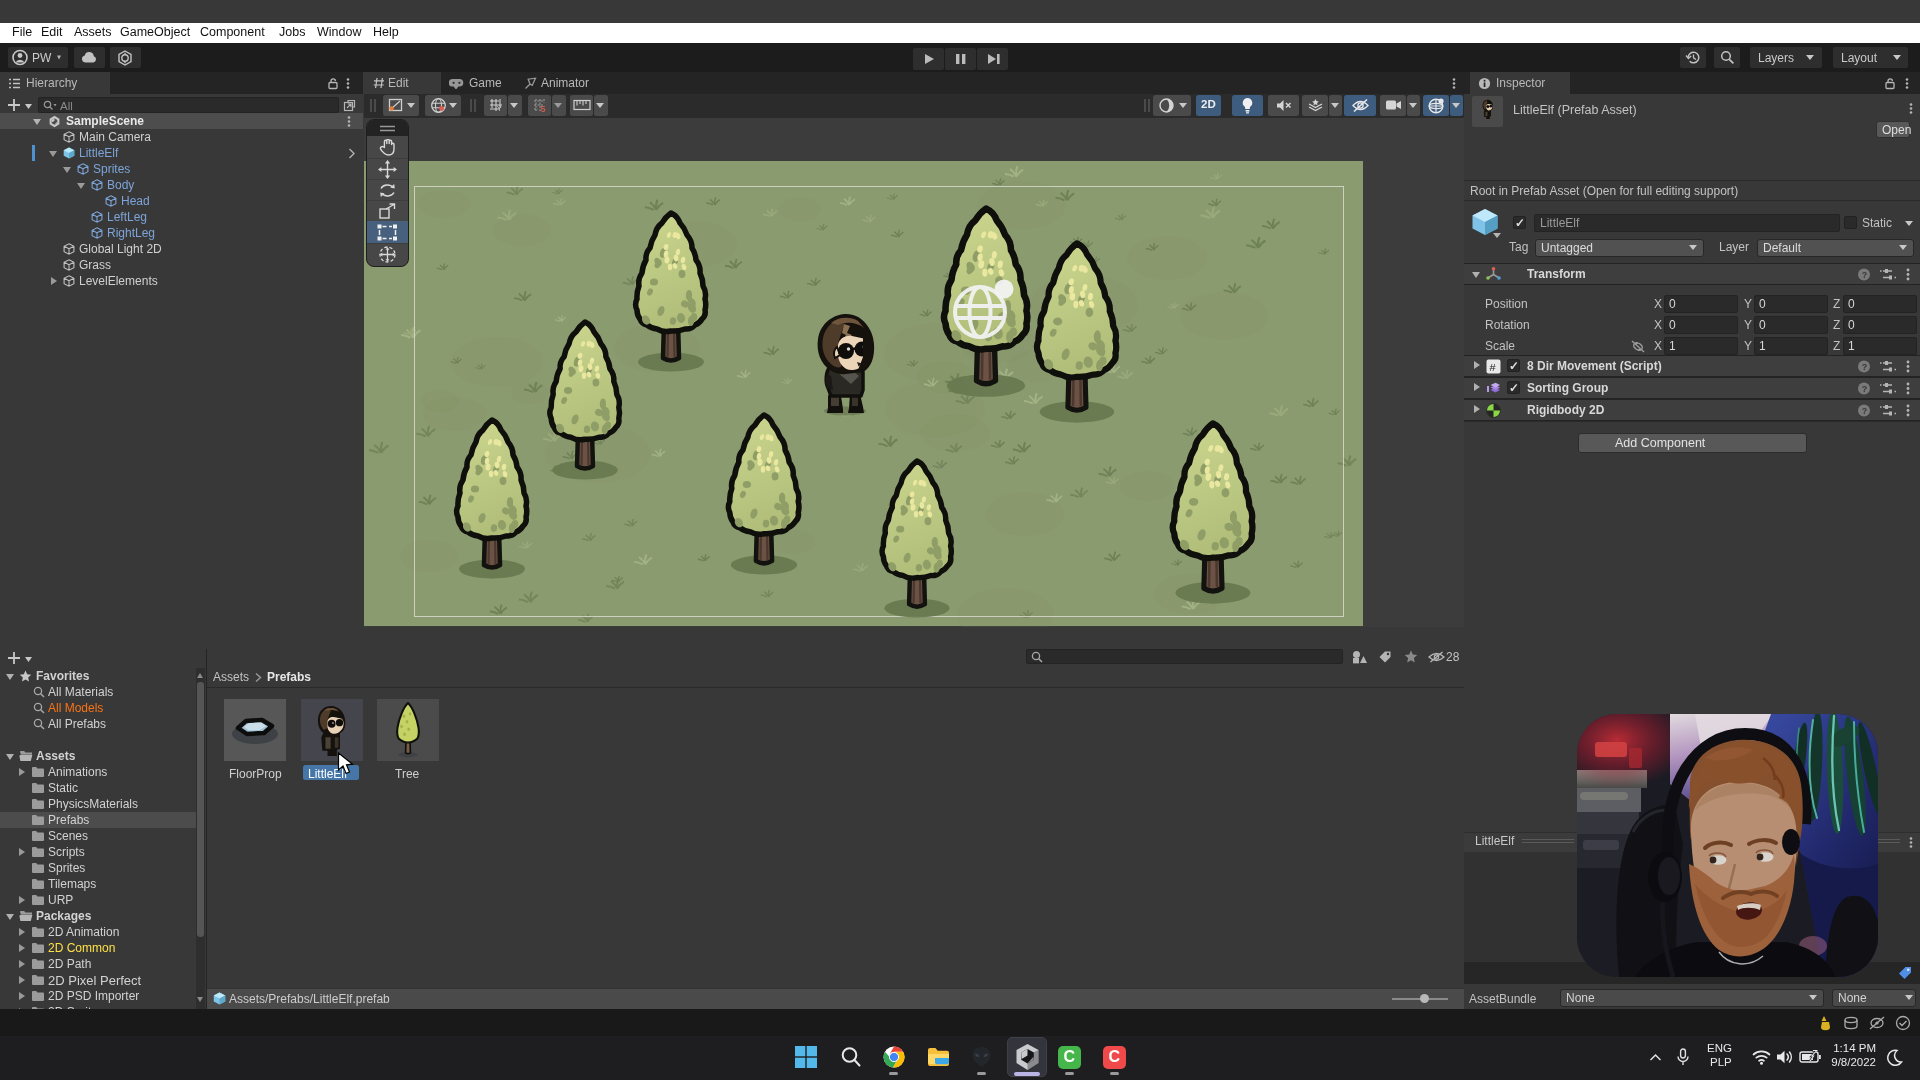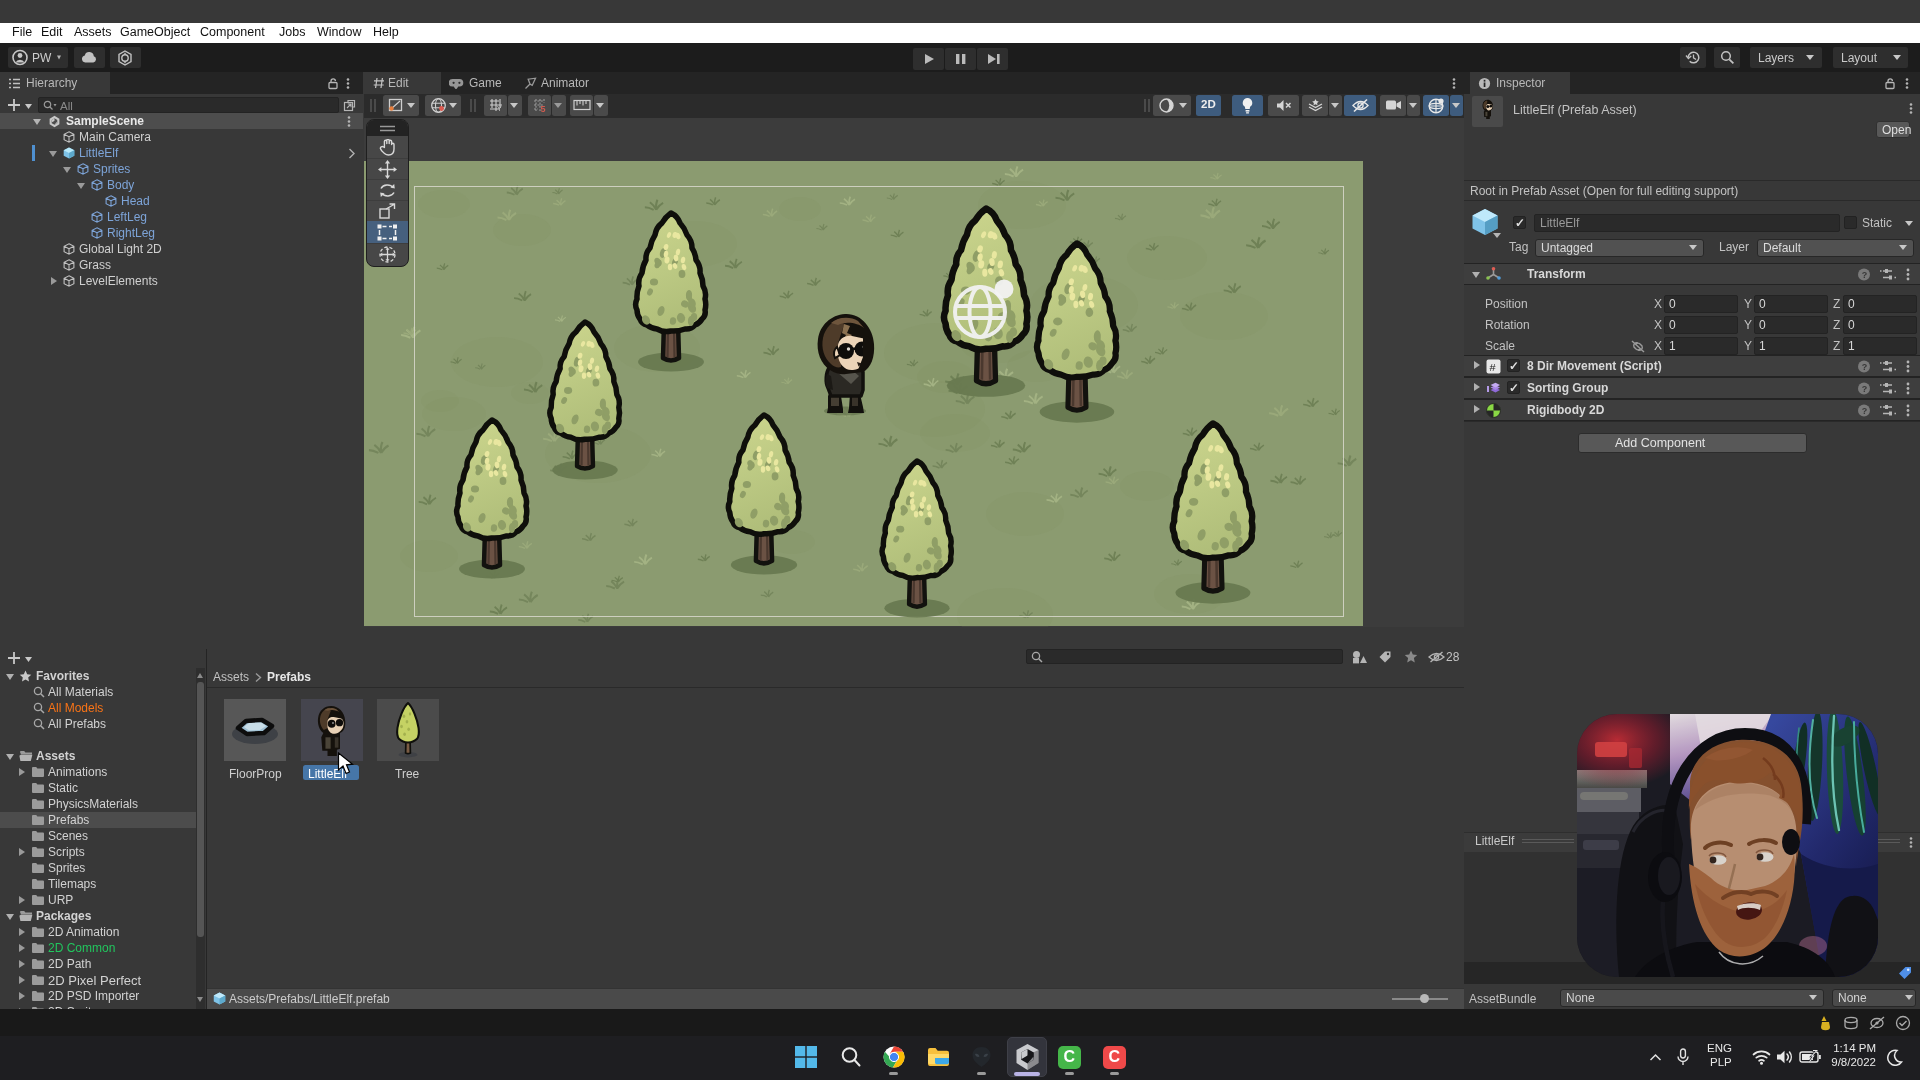--- a/index.html
+++ b/index.html
@@ -1154,21 +1154,21 @@
       <span class="tx" style="left:36px;top:260px;font-size:12px;font-weight:bold;color:#d2d2d2">Packages</span>
       <div class="carr" style="left:19px;top:279px;border-top:4.5px solid transparent;border-bottom:4.5px solid transparent;border-left:6px solid #9a9a9a"></div>
       <svg class="abs" style="left:31px;top:277px" width="14" height="12" viewBox="0 0 14 12">
         <path d="M1 2 a1 1 0 0 1 1 -1 h3.2 l1.2 1.6 h5.6 a1 1 0 0 1 1 1 v6.4 a1 1 0 0 1 -1 1 h-10 a1 1 0 0 1 -1 -1 z" fill="#9b9b9b"></path>
       </svg>
       <span class="tx" style="left:48px;top:276px;font-size:12px;color:#d2d2d2">2D Animation</span>
       <div class="carr" style="left:19px;top:295px;border-top:4.5px solid transparent;border-bottom:4.5px solid transparent;border-left:6px solid #9a9a9a"></div>
       <svg class="abs" style="left:31px;top:293px" width="14" height="12" viewBox="0 0 14 12">
         <path d="M1 2 a1 1 0 0 1 1 -1 h3.2 l1.2 1.6 h5.6 a1 1 0 0 1 1 1 v6.4 a1 1 0 0 1 -1 1 h-10 a1 1 0 0 1 -1 -1 z" fill="#9b9b9b"></path>
       </svg>
-      <span class="tx" style="left:48px;top:292px;font-size:12px;color:#22c55e">2D Common</span>
+      <span class="tx" style="left:48px;top:292px;font-size:12px;color:#fde047">2D Common</span>
       <div class="carr" style="left:19px;top:311px;border-top:4.5px solid transparent;border-bottom:4.5px solid transparent;border-left:6px solid #9a9a9a"></div>
       <svg class="abs" style="left:31px;top:309px" width="14" height="12" viewBox="0 0 14 12">
         <path d="M1 2 a1 1 0 0 1 1 -1 h3.2 l1.2 1.6 h5.6 a1 1 0 0 1 1 1 v6.4 a1 1 0 0 1 -1 1 h-10 a1 1 0 0 1 -1 -1 z" fill="#9b9b9b"></path>
       </svg>
       <span class="tx" style="left:48px;top:308px;font-size:12px;color:#d2d2d2">2D Path</span>
       <div class="carr" style="left:19px;top:327px;border-top:4.5px solid transparent;border-bottom:4.5px solid transparent;border-left:6px solid #9a9a9a"></div>
       <svg class="abs" style="left:31px;top:325px" width="14" height="12" viewBox="0 0 14 12">
         <path d="M1 2 a1 1 0 0 1 1 -1 h3.2 l1.2 1.6 h5.6 a1 1 0 0 1 1 1 v6.4 a1 1 0 0 1 -1 1 h-10 a1 1 0 0 1 -1 -1 z" fill="#9b9b9b"></path>
       </svg>
       <span class="tx" style="left:48px;top:324px;font-size:13px;color:#d2d2d2">2D Pixel Perfect</span>

